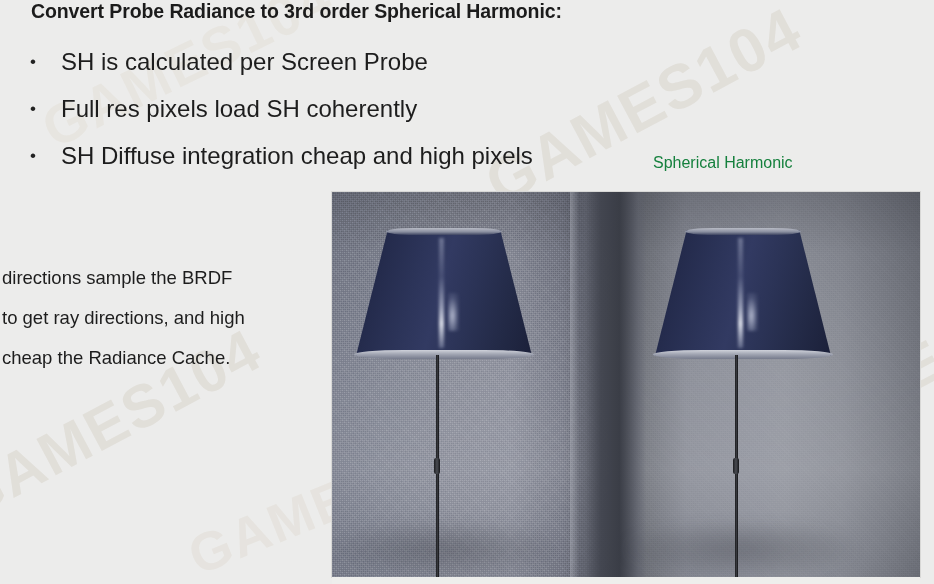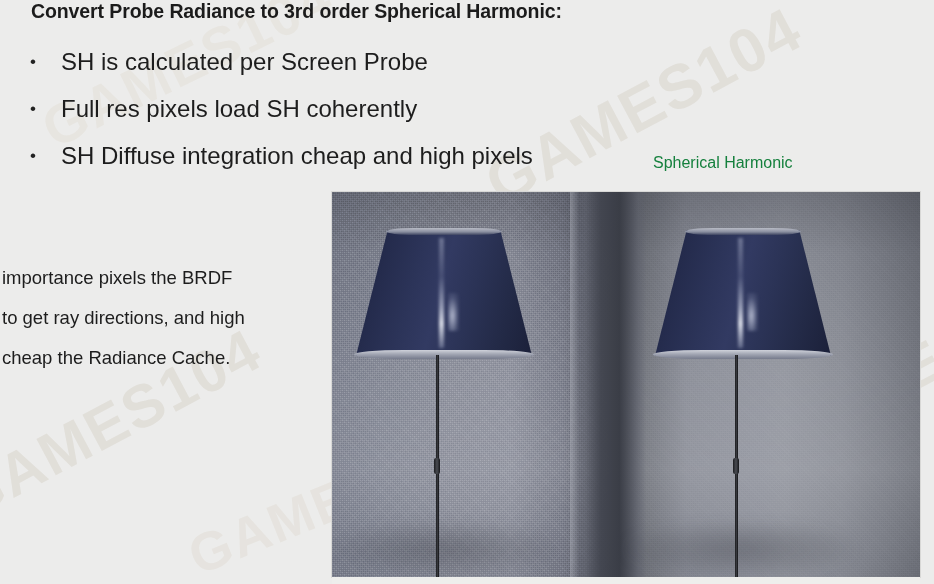--- a/index.html
+++ b/index.html
@@ -355,19 +355,19 @@
       </div>
       <div class="bullet-row">
         <span class="bullet-dot">•</span>
         <span class="bullet-text">SH Diffuse integration cheap and high pixels</span>
       </div>
     </div>
 
     <div class="sh-caption">Spherical Harmonic</div>
 
     <div class="side-note">
-      <div>importance pixels the BRDF</div>
+      <div>directions sample the BRDF</div>
       <div>to get ray directions, and high</div>
       <div>cheap the Radiance Cache.</div>
     </div>
 
   </div>
 </div>
 
 </body></html>

